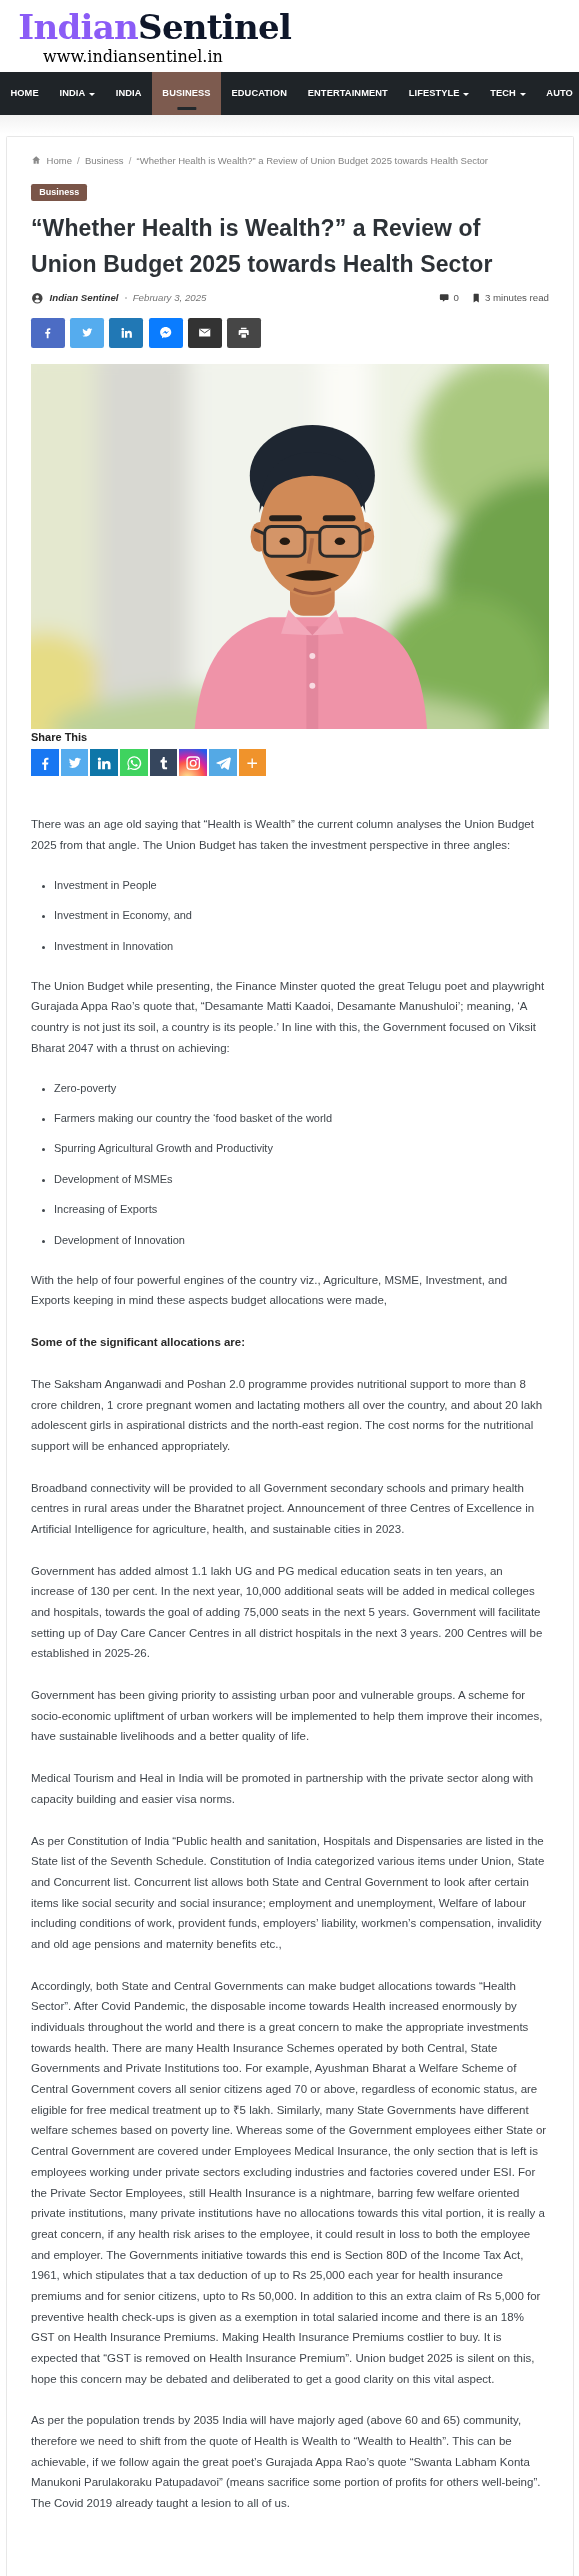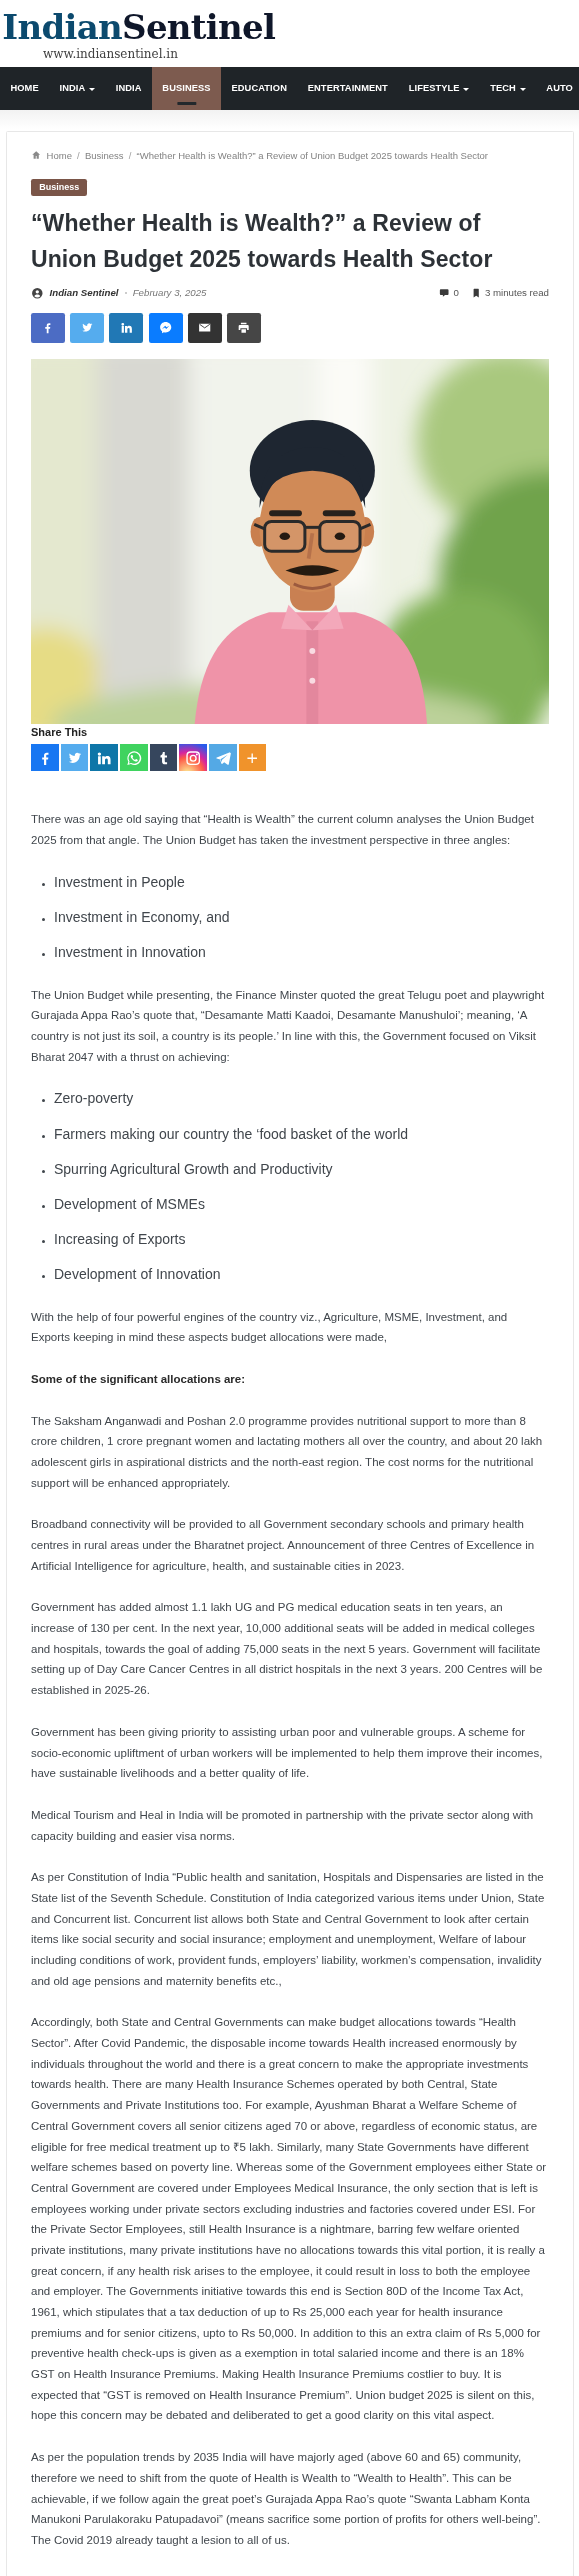--- a/index.html
+++ b/index.html
@@ -2,23 +2,23 @@
 <html style="font-size:12px"><head>
 <meta charset="utf-8">
 <style>
   * { box-sizing: border-box; }
   body { margin:0; background:#fff; font-family:"Liberation Sans", sans-serif; color:#40464c; }
   .page { width:580px; height:2576px; margin:0 auto; overflow:hidden; background:#fff; }
 
   
   .masthead { padding:10.4px 0 6px; }
   .logo { font-family:"DejaVu Serif", serif; font-weight:bold; font-size:34px; line-height:1.05; letter-spacing:-0.7px; padding-left:2.2px; cursor:pointer; }
-  .logo .p1 { color:#0c4a6e; }
+  .logo .p1 { color:#8b5cf6;margin-left:16px; }
   .logo .p2 { color:#0f172a; }
-  .tagline { font-family:"DejaVu Serif", serif; color:#404040; font-size:12px; margin:0.7px 0 0 43px; width:134px; text-align:center; }
+  .tagline { font-family:"DejaVu Serif", serif; color:#000000; font-size:16px; margin:0.7px 0 0 43px; width:134px; text-align:center; }
 
   
   .topnav { background:#1f2428; height:43px; display:flex; align-items:stretch; overflow:hidden; white-space:nowrap; }
   .nav-item { display:flex; align-items:center; gap:3.7px; padding:0 10.4px; color:#fff; font-weight:bold; font-size:9.3px; letter-spacing:0.1px; position:relative; cursor:pointer; }
   .nav-item.active { background:#7d5b4f; }
   .caret { width:0; height:0; border-left:3px solid transparent; border-right:3px solid transparent; border-top:3px solid #fff; margin-top:1.5px; }
   .active-bar { position:absolute; left:50%; transform:translateX(-50%); bottom:5.2px; width:19.3px; height:2.2px; background:#23282c; border-radius:0.7px; }
   .nav-shadow { height:19.3px; background:linear-gradient(#f2f2f2, #ffffff); }
 
   
@@ -52,21 +52,21 @@
   .share-this { margin-top:2px; }
   .share-this-label { font-weight:bold; color:#222; font-size:11px; }
   .share-icons { display:flex; gap:2.2px; margin-top:6px; }
   .sq { width:27.5px; height:27.5px; display:flex; align-items:center; justify-content:center; cursor:pointer; }
   .sq svg { width:16.4px; height:16.4px; fill:#fff; }
 
   .body-text { margin-top:38px; }
   .body-text p { font-size:11.5px; line-height:1.8; margin:0 0 21px; color:#40464c; }
   .body-text p.strong { font-weight:bold; color:#2b2b2b; }
   .body-text ul { margin:0 0 21px; padding-left:23px; }
-  .body-text li { font-size:14px; line-height:1.55; margin-bottom:13.4px; color:#40464c; }
+  .body-text li { font-size:11px; line-height:1.55; margin-bottom:13.4px; color:#40464c; }
   .body-text li::marker { color:#40464c; font-size:9px; }
 </style>
 </head>
 <body>
 
 <svg width="0" height="0" style="position:absolute" aria-hidden="true">
   <defs>
     <symbol id="i-fb" viewBox="0 0 24 24">
         <path d="M13.5 22v-8h2.7l.4-3.2h-3.1V8.7c0-.9.3-1.6 1.7-1.6h1.6V4.2c-.6-.1-1.5-.2-2.5-.2-2.4 0-4 1.4-4 4.2v2.6H7.6V14h2.7v8z"></path>
       </symbol>

